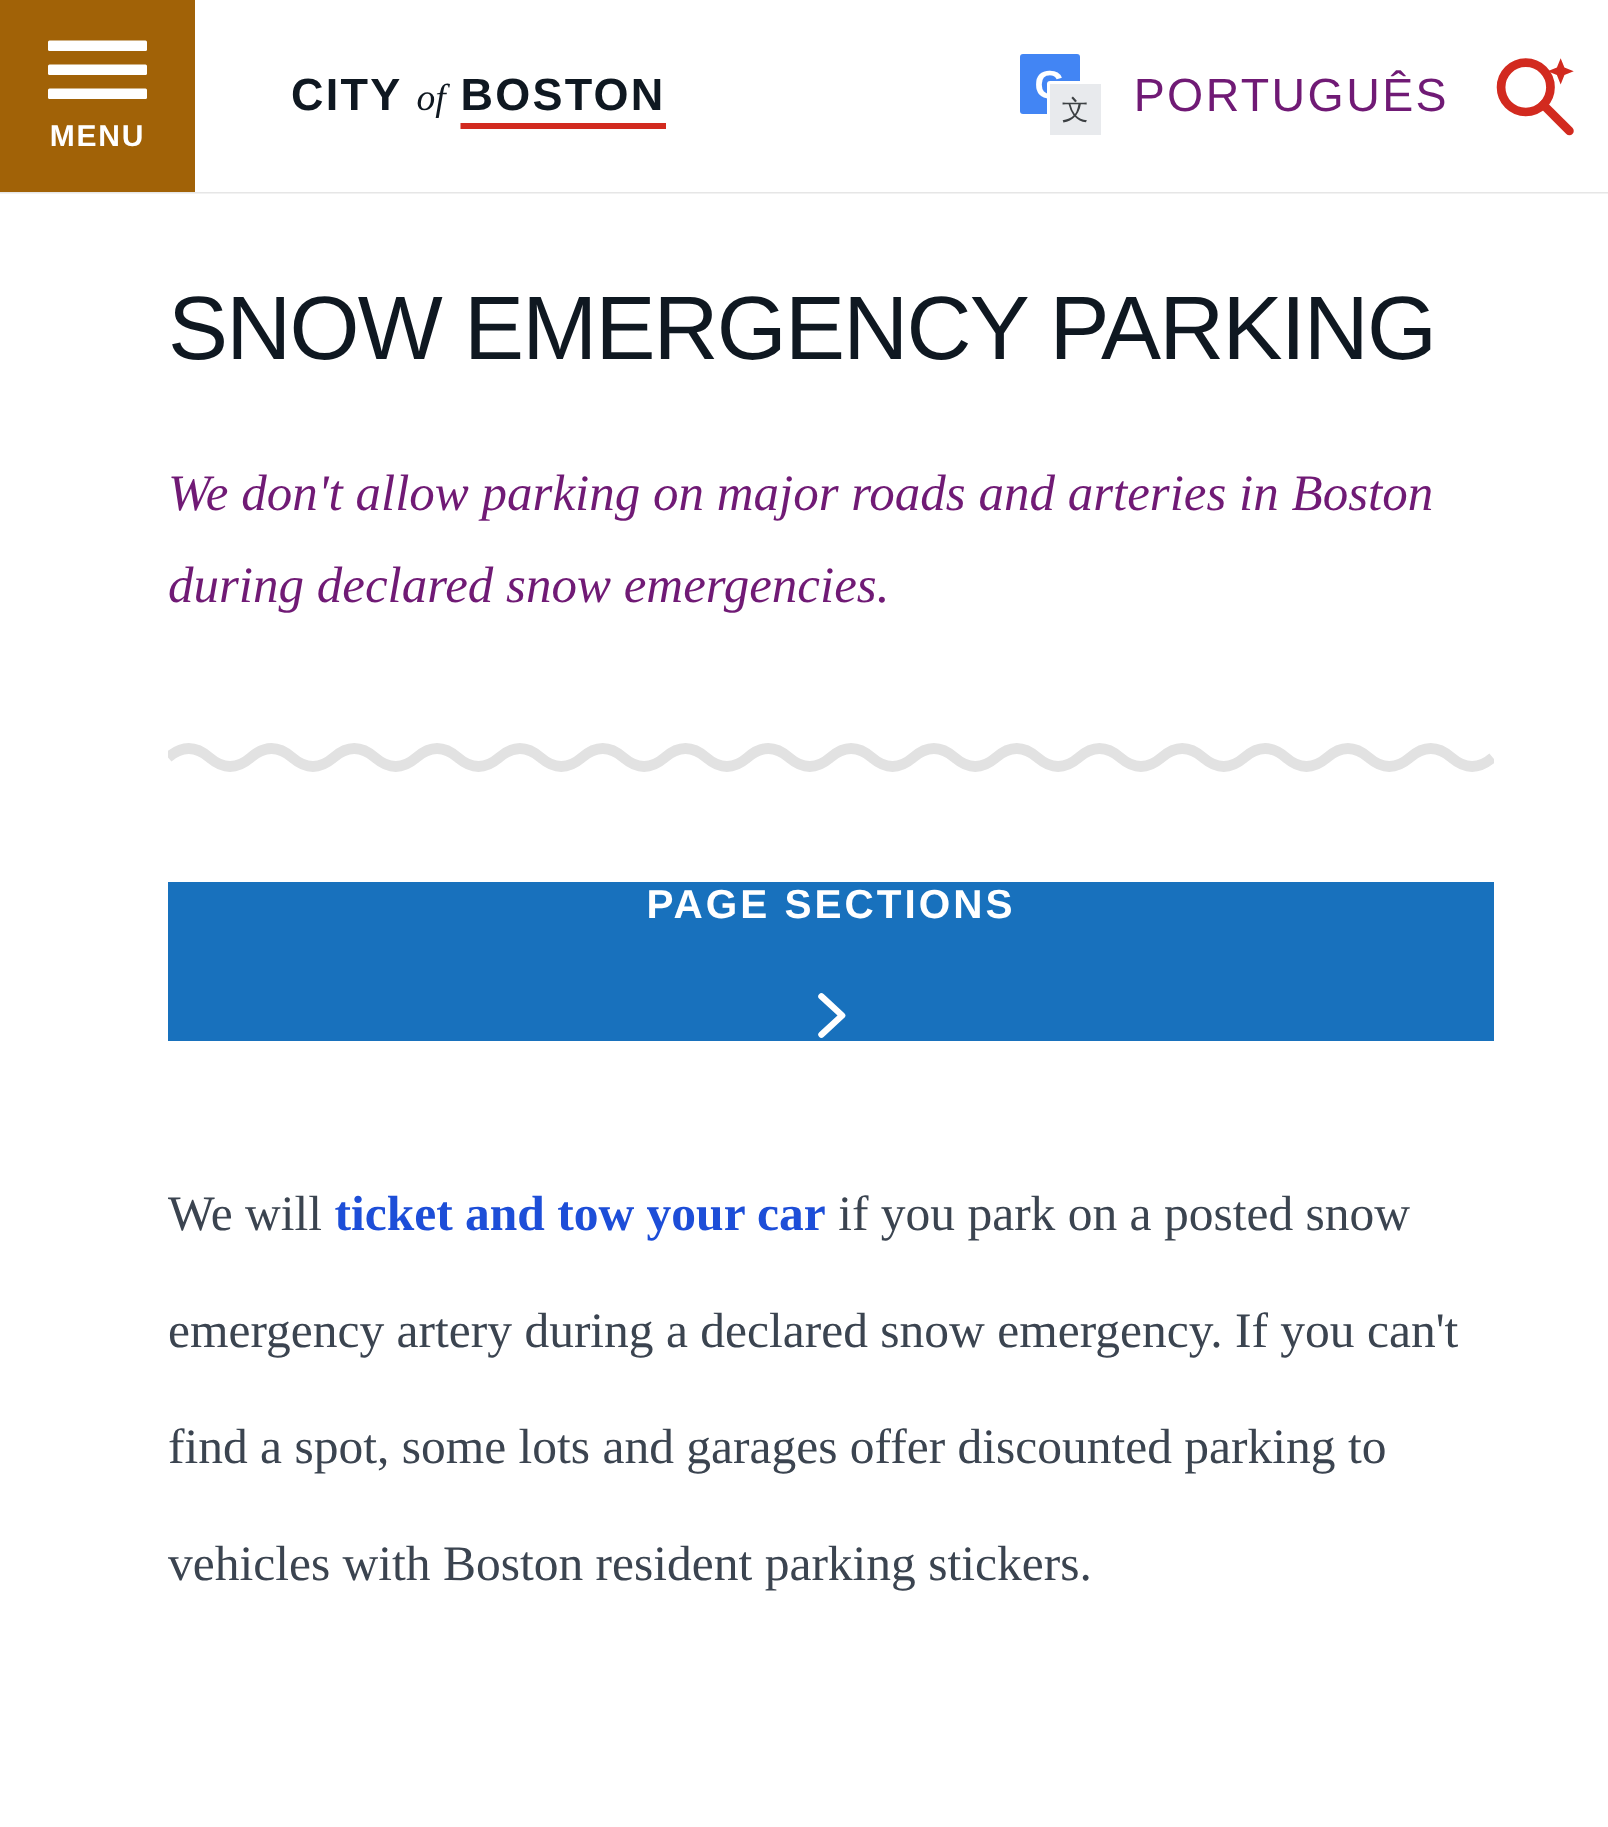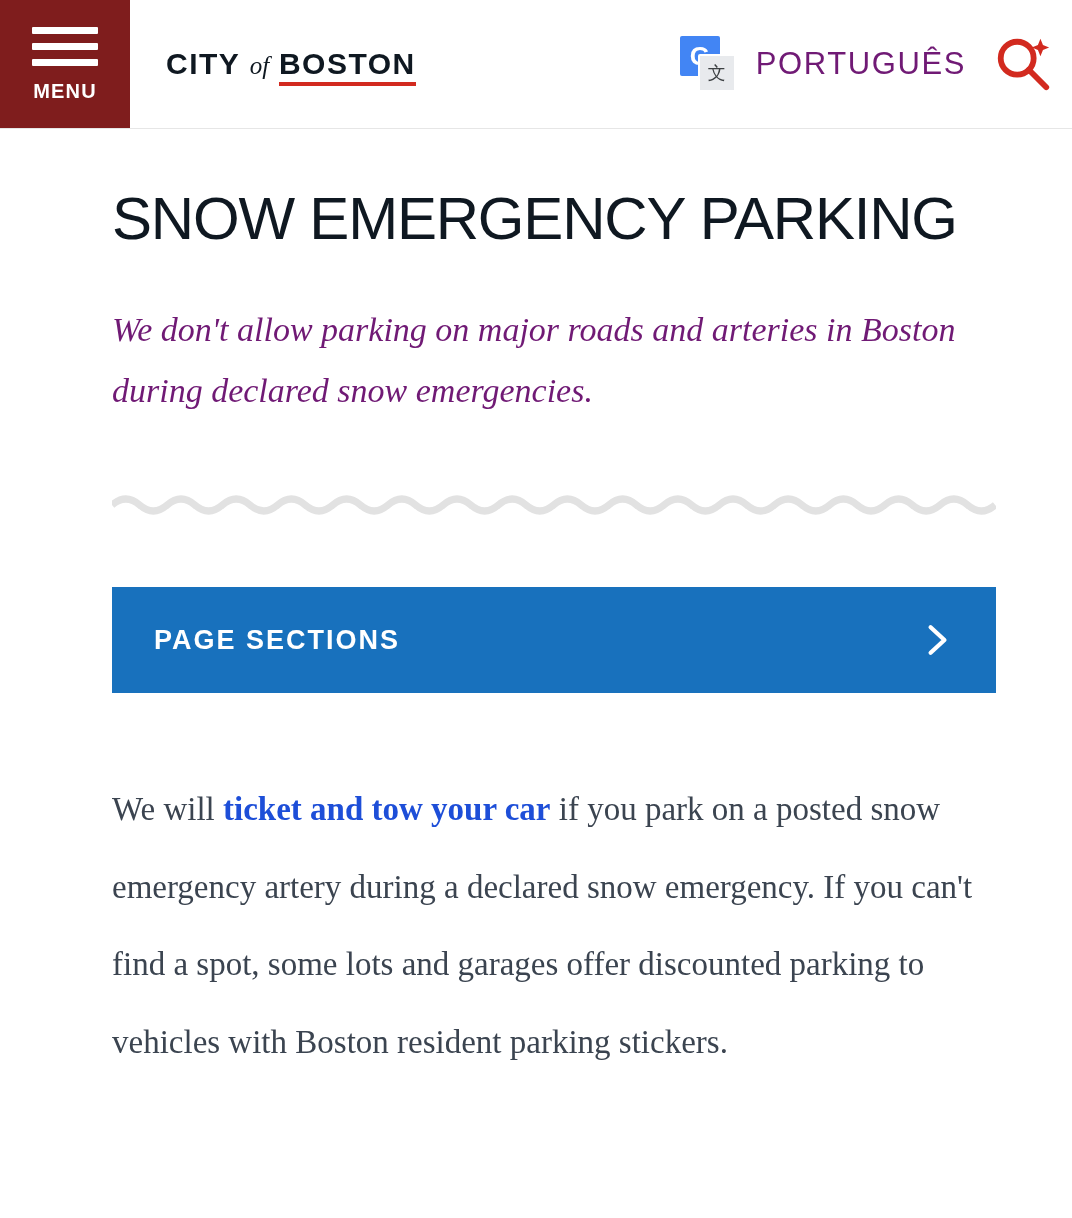--- a/index.html
+++ b/index.html
@@ -19,21 +19,21 @@
     position: relative;
     height: 128px;
     background: #ffffff;
     border-bottom: 1px solid #e6e6e6;
     display: flex;
     align-items: stretch;
   }
   .menu-button {
     width: 130px;
     height: 128px;
-    background: #7f1d1d;
+    background: #a16207;
     color: #ffffff;
     display: flex;
     flex-direction: column;
     align-items: center;
     justify-content: center;
     cursor: pointer;
     flex: none;
   }
   .hamburger {
     width: 66px;
@@ -52,21 +52,21 @@
     margin-top: 14px;
     font-size: 20px;
     font-weight: bold;
     letter-spacing: 1.2px;
     color: #ffffff;
   }
 
   .logo {
     display: flex;
     align-items: center;
-    margin-left: 36px;
+    margin-left: 64px;
     flex: none;
   }
   .logo-text {
     font-size: 30px;
     font-weight: bold;
     letter-spacing: 1.5px;
     color: #0f1821;
     white-space: nowrap;
   }
   .logo-of {
@@ -171,20 +171,21 @@
     width: 884px;
     height: 106px;
     background: #1871bd;
     color: #ffffff;
     display: flex;
     align-items: center;
     justify-content: space-between;
     padding: 0 42px 0 42px;
     box-sizing: border-box;
     cursor: pointer;
+    flex-direction: column;
   }
   .page-sections-label {
     font-size: 27px;
     font-weight: bold;
     letter-spacing: 2px;
   }
   .chevron {
     width: 34px;
     height: 34px;
     flex: none;

